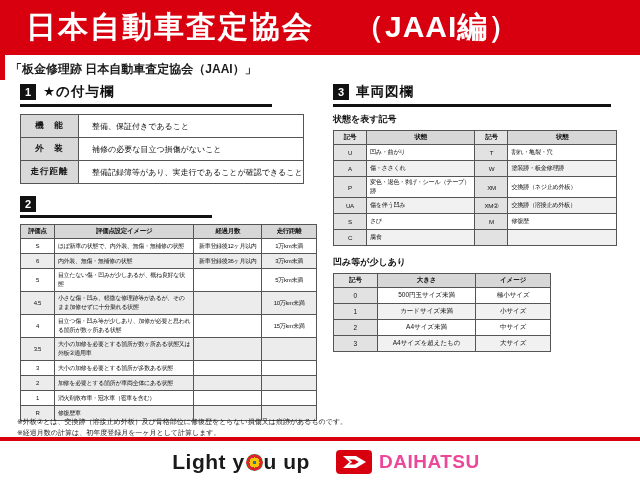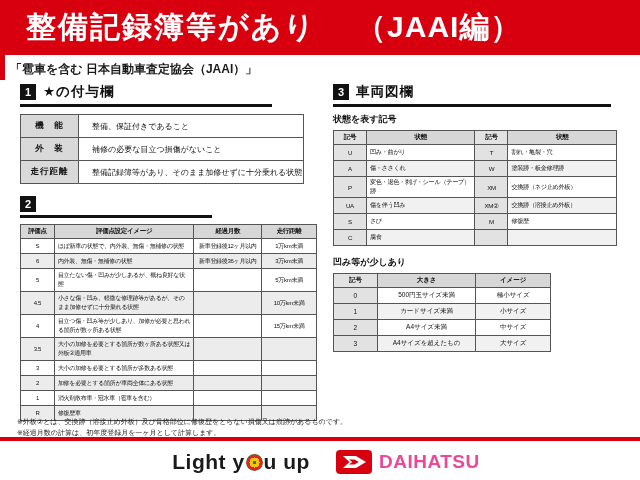--- a/index.html
+++ b/index.html
@@ -81,45 +81,45 @@
   .slogan { display:flex; align-items:center; font-size:21px; font-weight:bold; color:#1a1a1a; letter-spacing:0.5px; }
   .o-icon { width:17px; height:17px; border-radius:50%; margin:2px 1px 0 1px;
     background:radial-gradient(circle, #2b6db0 0 16%, #f2c500 16% 42%, #d7272e 42% 68%, #2f9a47 68% 100%); }
   .daihatsu { display:flex; align-items:center; gap:7px; }
   .daihatsu-text { font-size:19px; font-weight:bold; color:#ec4899; letter-spacing:0.5px; }
 </style>
 </head>
 <body>
 
 <div class="banner">
-  <span class="banner-title">整備記録簿等があり</span>
+  <span class="banner-title">日本自動車査定協会</span>
   <span class="banner-edition">（JAAI編）</span>
 </div>
 <div class="left-strip"></div>
-<div class="subtitle">「雹車を含む 日本自動車査定協会（JAAI）」</div>
+<div class="subtitle">「板金修理跡 日本自動車査定協会（JAAI）」</div>
 
 <div class="col-left">
 
   <div class="sec-header hdr-w1">
     <span class="badge">1</span>
     <span class="sec-title">★の付与欄</span>
   </div>
   <table class="star-table">
     <tbody>
       <tr>
         <td class="lbl">機　能</td>
         <td class="dsc">整備、保証付きであること</td>
       </tr>
       <tr>
         <td class="lbl">外　装</td>
         <td class="dsc">補修の必要な目立つ損傷がないこと</td>
       </tr>
       <tr>
         <td class="lbl">走行距離</td>
-        <td class="dsc">整備記録簿等があり、そのまま加修せずに十分乗れる状態</td>
+        <td class="dsc">整備記録簿等があり、実走行であることが確認できること</td>
       </tr>
     </tbody>
   </table>
 
   <div class="sec-header hdr-w2" style="margin-top:12px;">
     <span class="badge">2</span>
   </div>
   <table class="eval-table">
     <thead>
       <tr>

